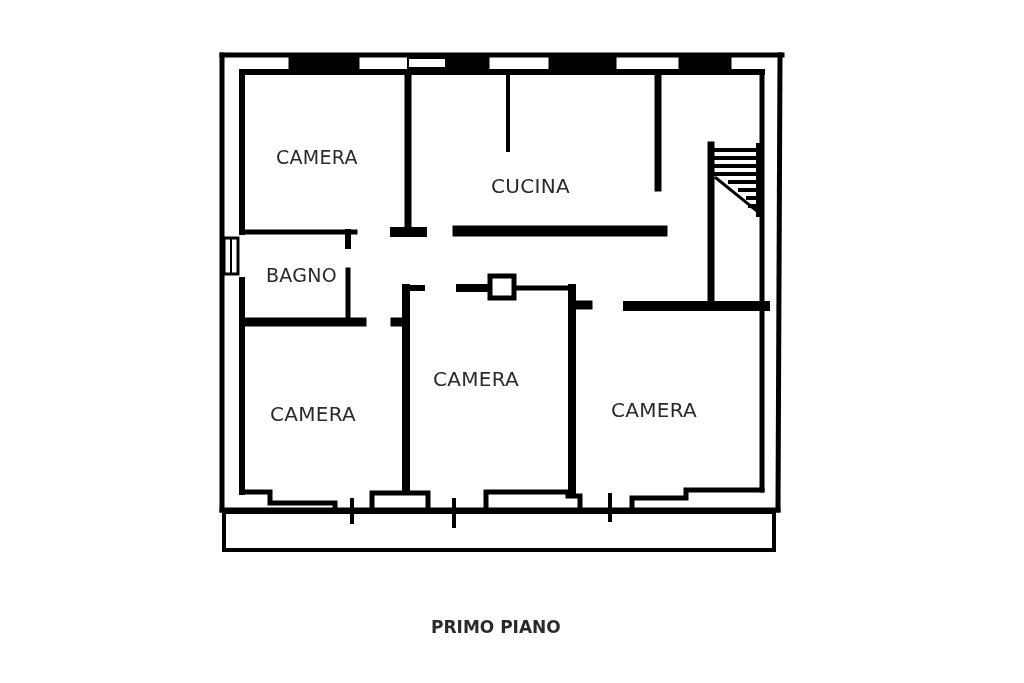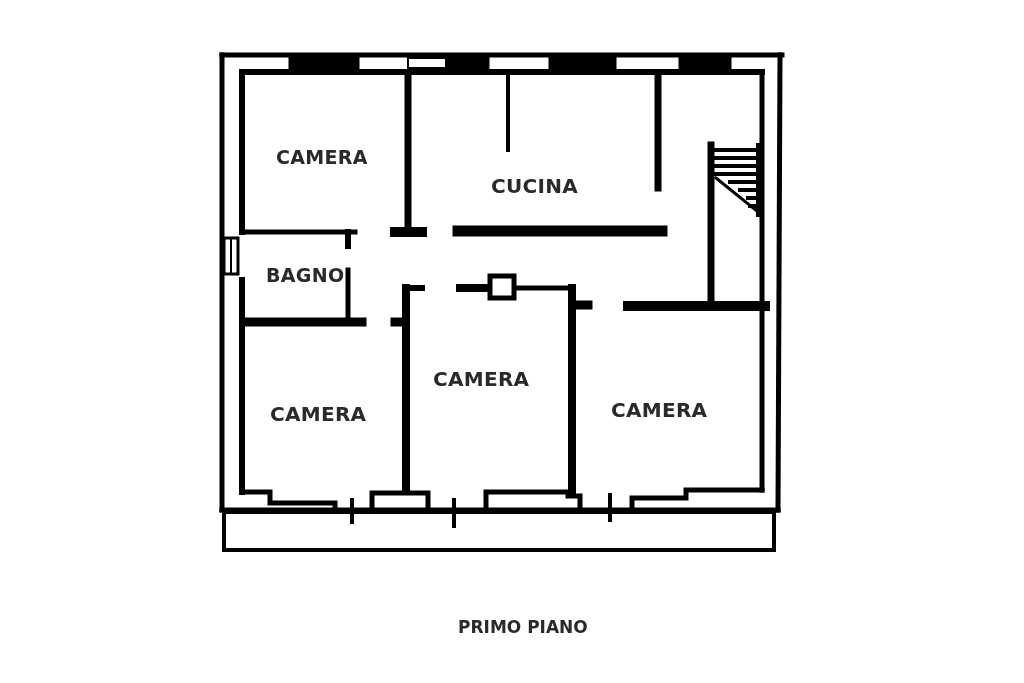--- a/index.html
+++ b/index.html
@@ -1,18 +1,18 @@
 <!DOCTYPE html>
 <html><head>
 <meta charset="utf-8">
 <style>
   html, body { margin:0; padding:0; background:#ffffff; }
   body { width:1024px; height:683px; position:relative; overflow:hidden; font-family:"DejaVu Sans", sans-serif; }
   #plan { position:absolute; left:0; top:0; width:1024px; height:683px; }
-  .room-label { position:absolute; font-family:"DejaVu Sans", sans-serif; font-weight:bold; color:#2a2a2a; letter-spacing:0.3px; white-space:nowrap; }
+  .room-label { position:absolute; font-family:"DejaVu Sans", sans-serif; font-weight:normal; color:#2a2a2a; letter-spacing:0.3px; white-space:nowrap; }
   .caption { position:absolute; font-family:"DejaVu Sans", sans-serif; font-weight:bold; color:#2a2a2a; font-size:17px; white-space:nowrap; }
 </style>
 </head>
 <body>
 
 <svg id="plan" viewBox="0 0 1024 683" xmlns="http://www.w3.org/2000/svg">
   <g fill="none" stroke="#000" stroke-linecap="square">
 
     <g>
       <line x1="222" y1="55" x2="782" y2="55" stroke-width="5"></line>
@@ -105,13 +105,13 @@
   </g>
 </svg>
 
 <div class="room-label" style="left:276px; top:146px; font-size:19px;">CAMERA</div>
 <div class="room-label" style="left:491px; top:174px; font-size:20px;text-align:right;">CUCINA</div>
 <div class="room-label" style="left:266px; top:264px; font-size:19px;">BAGNO</div>
 <div class="room-label" style="left:433px; top:367px; font-size:20px;">CAMERA</div>
 <div class="room-label" style="left:270px; top:402px; font-size:20px;">CAMERA</div>
 <div class="room-label" style="left:611px; top:398px; font-size:20px;">CAMERA</div>
 
-<div class="caption" style="left:431px; top:617px;margin-left:27px;">PRIMO PIANO</div>
+<div class="caption" style="left:431px; top:617px;">PRIMO PIANO</div>
 
 </body></html>

